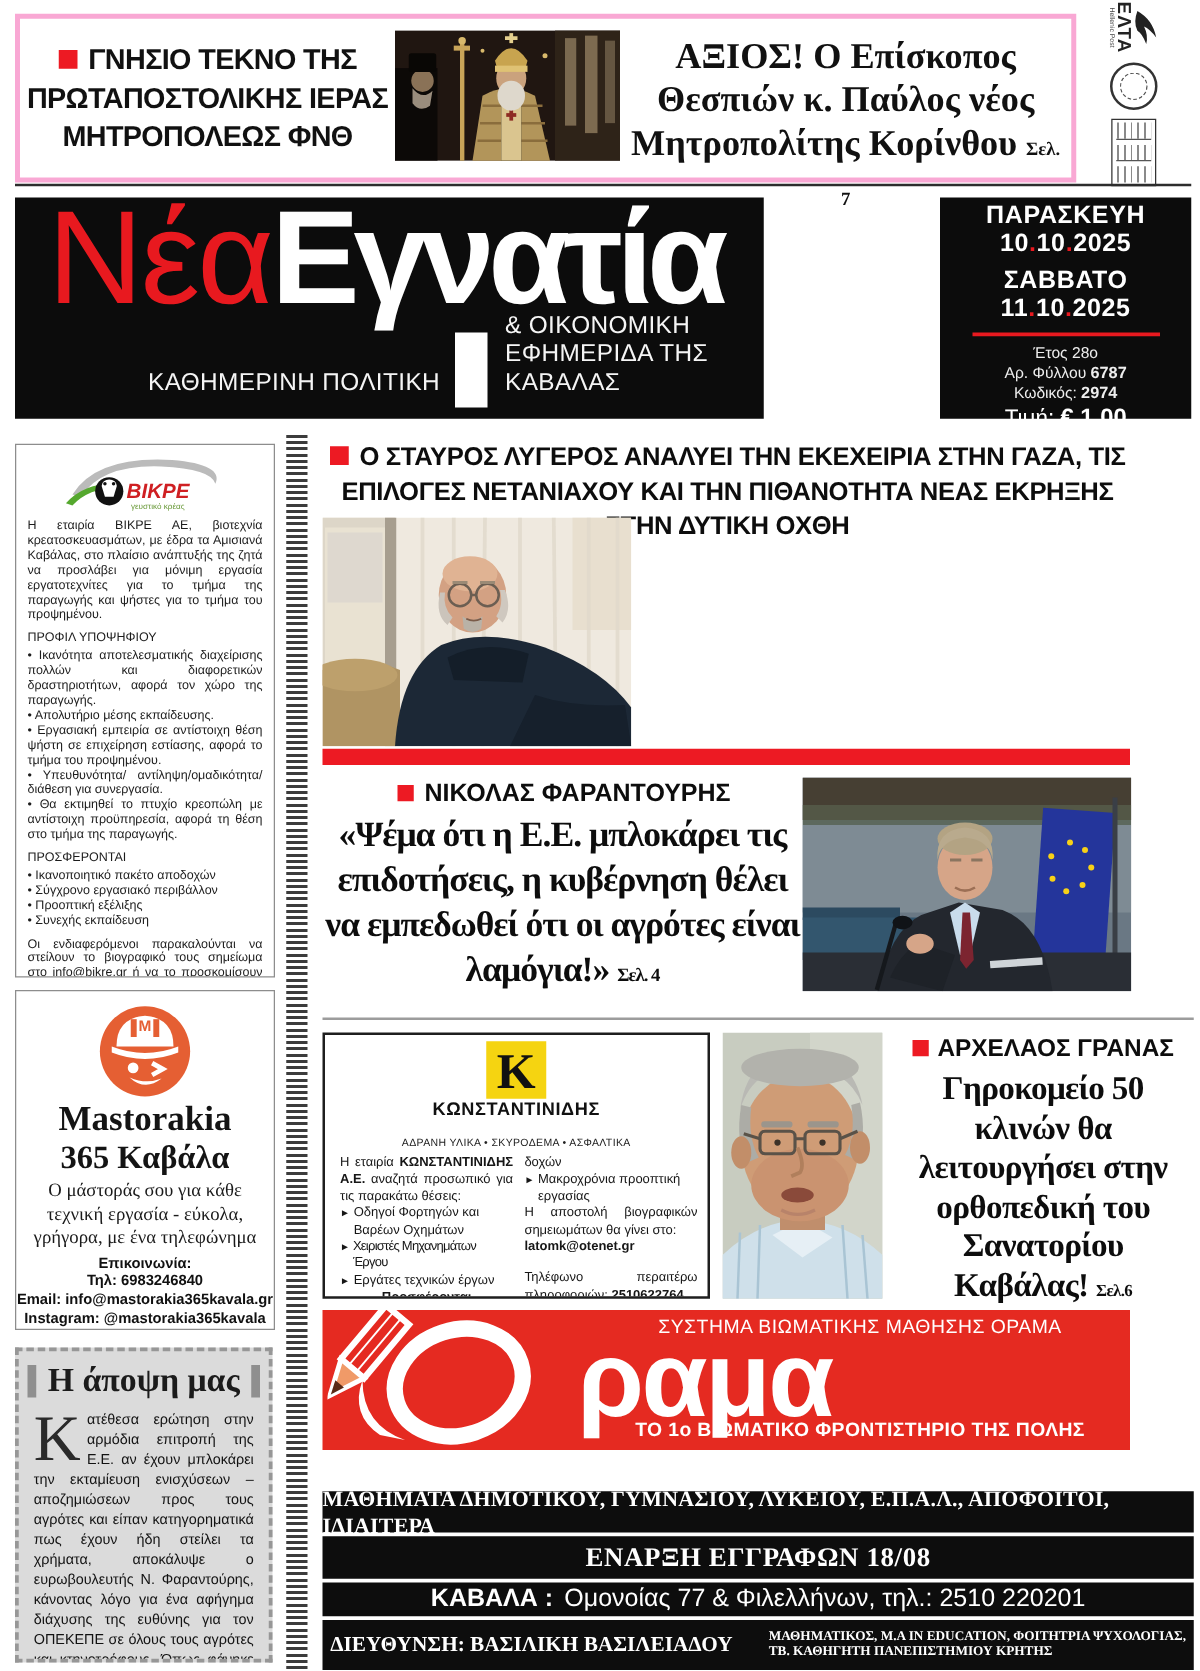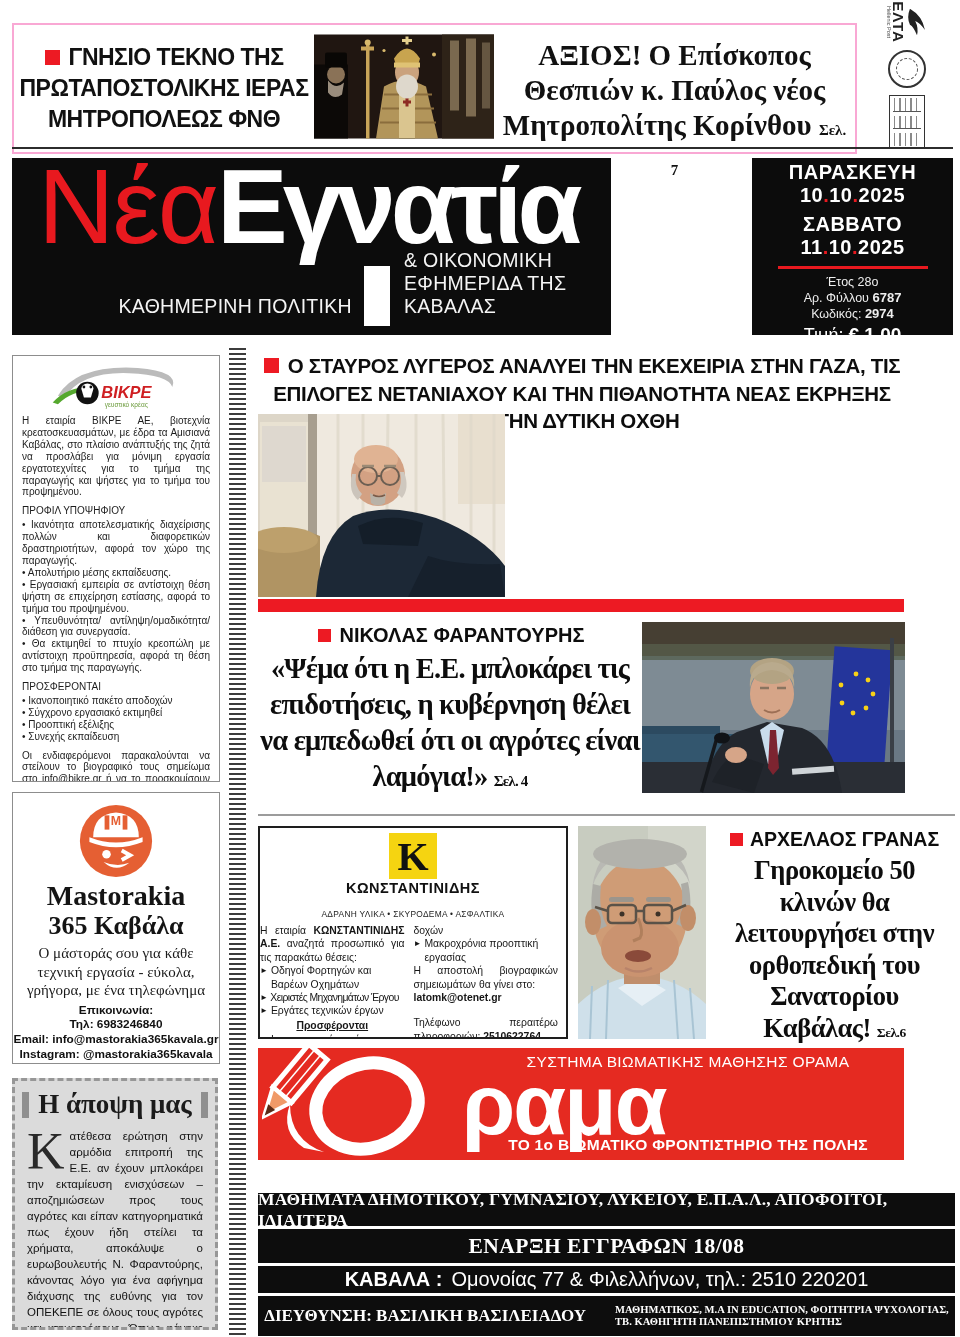--- a/index.html
+++ b/index.html
@@ -1,21 +1,21 @@
 <!DOCTYPE html>
 <html><head>
 <meta charset="utf-8">
 <style>
   html,body{margin:0;padding:0;background:#fff;}
   .page{position:relative;width:960px;height:1337px;background:#fff;overflow:hidden;
         font-family:"Liberation Sans",sans-serif;color:#111;}
   .abs{position:absolute;}
 
   
-  .top-banner{left:12px;top:23px;width:841px;height:127px;border:2px solid #f9a8d4;
+  .top-banner{left:12px;top:11px;width:841px;height:127px;border:4px solid #f9a8d4;
               display:flex;align-items:stretch;background:#fff;}
   .banner-kicker{width:292px;display:flex;align-items:center;justify-content:center;
                  text-align:center;font-weight:bold;font-size:23px;line-height:31px;
                  letter-spacing:-0.5px;padding:0 4px;}
   .redsq{display:inline-block;width:15px;height:15px;background:#ed1a23;margin-right:9px;}
   .banner-photo{width:180px;height:105px;margin-top:9px;flex:none;}
   .banner-headline{flex:1;font-family:"Liberation Serif",serif;font-weight:bold;
                    font-size:29px;line-height:35px;text-align:center;padding:13px 6px 0 6px;}
   .pageref-sm{font-size:15px;font-weight:bold;}
 
@@ -107,21 +107,21 @@
 
   .mid-rule{left:258px;top:814px;width:697px;height:2px;background:#9c9c9c;}
 
   .kon-box{left:258px;top:826px;width:310px;height:213px;border:2px solid #1e1e1e;
            box-sizing:border-box;overflow:hidden;text-align:center;background:#fff;}
   .k-logo{width:48px;height:46px;background:#f5d411;margin:5px auto 1px auto;display:flex;
           align-items:center;justify-content:center;font-family:"Liberation Serif",serif;
           font-weight:bold;font-size:40px;color:#111;}
   .kon-brand{font-weight:bold;font-size:14.5px;letter-spacing:0.5px;color:#111;}
   .kon-sub{font-size:8.4px;letter-spacing:0.3px;color:#222;margin-top:13px;}
-  .kon-cols{display:flex;gap:9px;padding:5px 8px 0 0;text-align:left;
+  .kon-cols{display:flex;gap:9px;padding:5px 8px 0 12px;text-align:left;
             font-size:10.4px;line-height:13.4px;color:#161616;}
   .kon-col{flex:1;}
   .kitem{display:flex;}
   .tri{font-size:8px;margin-right:3px;line-height:13.4px;}
   .cond{letter-spacing:-0.6px;}
   .kon-offer{text-align:center;font-weight:bold;text-decoration:underline;margin:1px 0;}
   .kon-gap{height:12px;}
   .kon-photo{left:578px;top:826px;width:128px;height:213px;}
 
   .granas{left:714px;top:828px;width:241px;text-align:center;}
@@ -256,21 +256,21 @@
     <div class="ad-text">
       <p>Η εταιρία ΒΙΚΡΕ ΑΕ, βιοτεχνία κρεατοσκευασμάτων, με έδρα τα Αμισιανά Καβάλας, στο πλαίσιο ανάπτυξής της ζητά να προσλάβει για μόνιμη εργασία εργατοτεχνίτες για το τμήμα της παραγωγής και ψήστες για το τμήμα του προψημένου.</p>
       <p class="hd">ΠΡΟΦΙΛ ΥΠΟΨΗΦΙΟΥ</p>
       <p class="b">• Ικανότητα αποτελεσματικής διαχείρισης πολλών και διαφορετικών δραστηριοτήτων, αφορά τον χώρο της παραγωγής.</p>
       <p class="b">• Απολυτήριο μέσης εκπαίδευσης.</p>
       <p class="b">• Εργασιακή εμπειρία σε αντίστοιχη θέση ψήστη σε επιχείρηση εστίασης, αφορά το τμήμα του προψημένου.</p>
       <p class="b">• Υπευθυνότητα/ αντίληψη/ομαδικότητα/ διάθεση για συνεργασία.</p>
       <p class="b" style="margin-bottom:7px;">• Θα εκτιμηθεί το πτυχίο κρεοπώλη με αντίστοιχη προϋπηρεσία, αφορά τη θέση στο τμήμα της παραγωγής.</p>
       <p class="hd">ΠΡΟΣΦΕΡΟΝΤΑΙ</p>
       <p class="b">• Ικανοποιητικό πακέτο αποδοχών</p>
-      <p class="b">• Σύγχρονο εργασιακό εκτιμηθεί</p>
+      <p class="b">• Σύγχρονο εργασιακό περιβάλλον</p>
       <p class="b">• Προοπτική εξέλιξης</p>
       <p class="b" style="margin-bottom:7px;">• Συνεχής εκπαίδευση</p>
       <p>Οι ενδιαφερόμενοι παρακαλούνται  να στείλουν το βιογραφικό τους σημείωμα στο info@bikre.gr ή να το προσκομίσουν στα γραφεία της εταιρίας στο 7Ο ΧΙΛ. ΚΑΒΑΛΑΣ- ΕΛΕΥΘΕΡΟΥΠΟΛΗΣ μέχρι 30-9-2025.</p>
     </div>
   </div>
 
   <div class="abs mastorakia-box">
     <svg class="mk-logo" width="76" height="76" viewBox="0 0 80 80">
       <circle cx="40" cy="40" r="38" fill="#e55f33"></circle>
       <path d="M16 36 Q16 12 40 10 Q64 12 64 36 Z" fill="#fff"></path>

